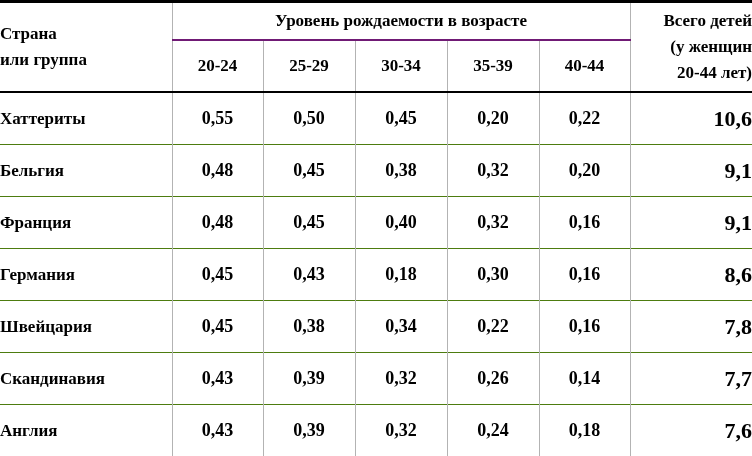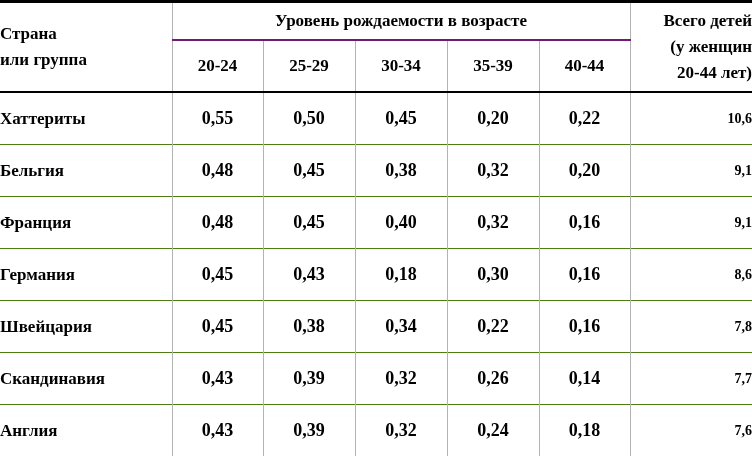--- a/index.html
+++ b/index.html
@@ -69,21 +69,21 @@
     font-size: 17px;
     margin-left: 29px;
   }
 
   
   tbody tr { border-bottom: 1px solid #4d7c0f; }
   tbody tr:last-child { border-bottom: none; margin-left: 30px; }
   tbody td { height: 51px; vertical-align: middle; }
   td.c-label  { text-align: left;  padding-left: 6px;  font-size: 17px; }
   td.c-num    { text-align: center; font-size: 18px; }
-  td.c-total  { text-align: right; padding-right: 8px; font-size: 14px; }
+  td.c-total  { text-align: right; padding-right: 8px; font-size: 22px; }
 </style>
 </head>
 <body>
 
 <div class="page">
   <table class="fertility">
     <colgroup>
       <col style="width:172px">
       <col style="width:91px">
       <col style="width:92px">

